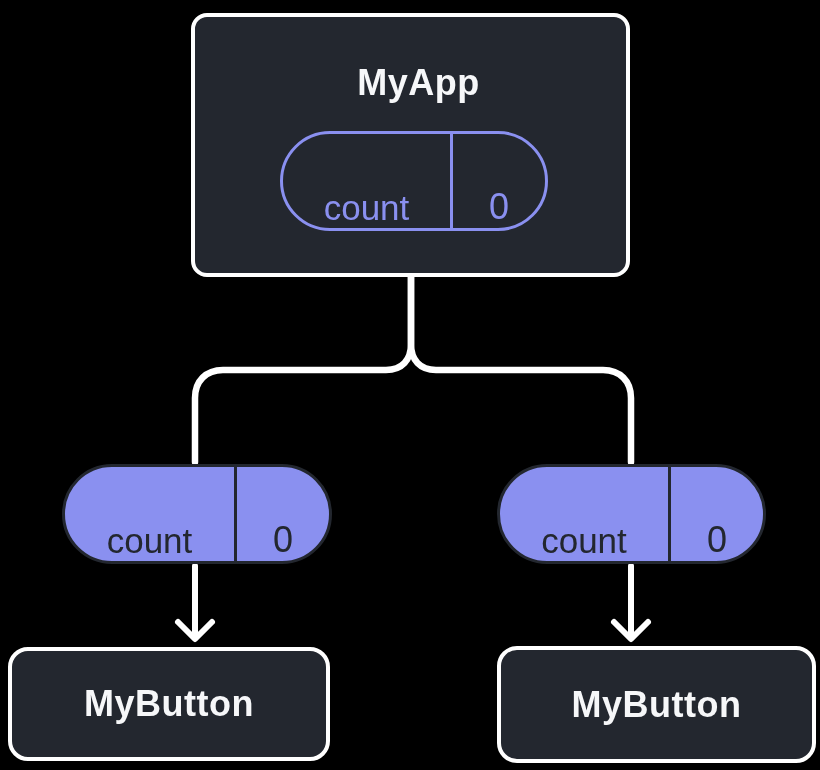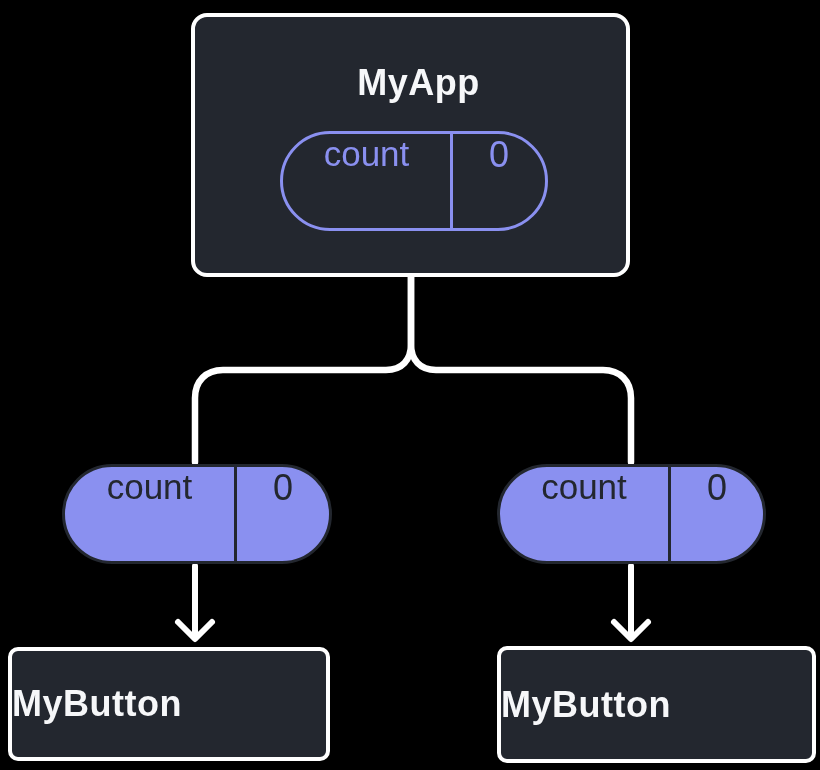--- a/index.html
+++ b/index.html
@@ -29,23 +29,24 @@
     border: 4px solid #FFFFFF;
   }
   .card--root {
     left: 191px;
     top: 13px;
     width: 439px;
     height: 264px;
     border-radius: 16px;
   }
   .card--child {
-    border-radius: 10px;
+    border-radius: 20px;
     display: flex;
     align-items: center;
+    justify-content: center;
   }
   .card--child-left {
     left: 8px;
     top: 647px;
     width: 322px;
     height: 114px;
   }
   .card--child-right {
     left: 497px;
     top: 646px;
@@ -63,21 +64,21 @@
     left: 8px;
     top: 48px;
     width: 100%;
     text-align: center;
     line-height: 36px;
   }
   .pill {
     position: absolute;
     box-sizing: border-box;
     display: flex;
-    align-items: flex-start;
+    align-items: flex-end;
     font-size: 35px;
   }
   .pill--outline {
     left: 85px;
     top: 114px;
     width: 268px;
     height: 100px;
     border: 3px solid #8A90F0;
     border-radius: 50px;
     color: #8A90F0;

